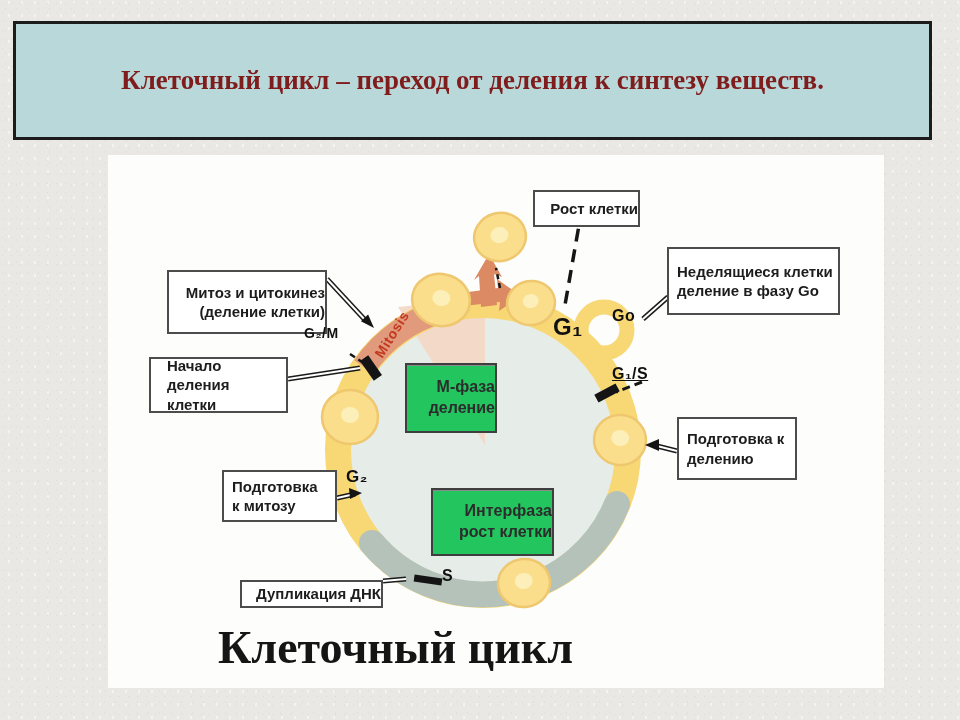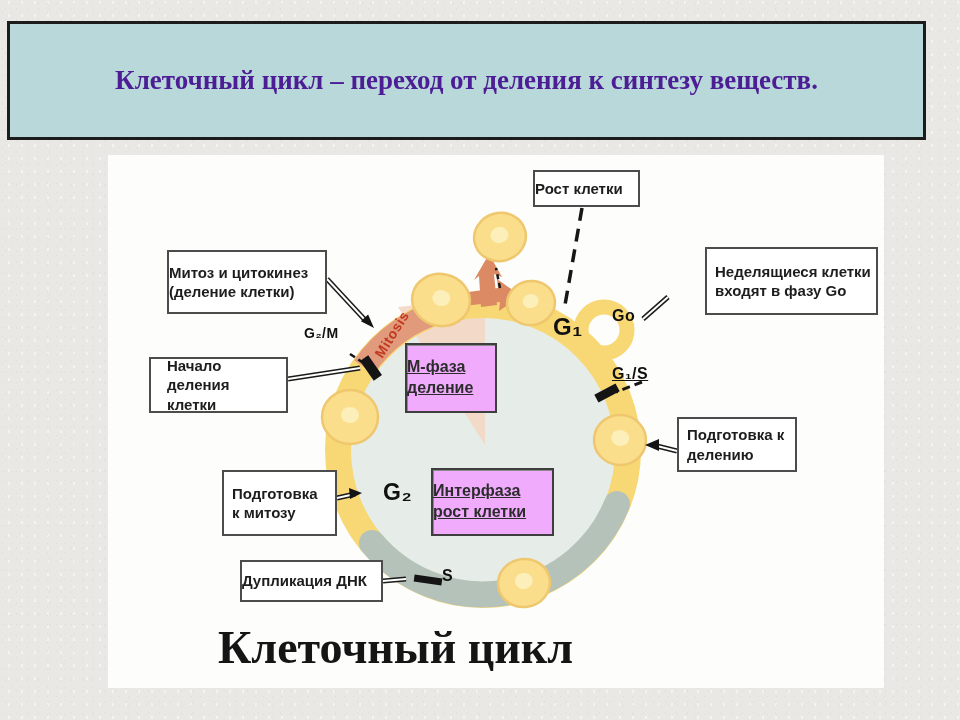--- a/index.html
+++ b/index.html
@@ -8,41 +8,41 @@
     font-family:"Liberation Sans", sans-serif;
     background-color:#e9e8e5;
     background-image:
       radial-gradient(circle at 30% 40%, #dddcd9 8%, transparent 9%),
       radial-gradient(circle at 70% 20%, #f4f3f1 9%, transparent 10%),
       radial-gradient(circle at 50% 80%, #e1e0dd 7%, transparent 8%);
     background-size:9px 9px, 13px 13px, 11px 11px;
     position:relative;
   }
   .title-box{
-    position:absolute;left:7px;top:21px;width:919px;height:119px;
+    position:absolute;left:13px;top:21px;width:919px;height:119px;
     box-sizing:border-box;border:3px solid #1c1c1c;background:#b9d8da;
     display:flex;flex-direction:column;justify-content:center;align-items:center;
     font-family:"Liberation Serif", serif;font-weight:bold;font-size:27px;
-    color:#4c1d95;line-height:1.5;text-align:center;
+    color:#7f1d1d;line-height:1.5;text-align:center;
   }
   .canvas{
     position:absolute;left:108px;top:155px;width:776px;height:533px;
     background:#fdfdfc;
   }
   .canvas svg{position:absolute;left:0;top:0;}
   .lbl{
     position:absolute;box-sizing:border-box;background:#ffffff;
     border:2px solid #4c4c4c;color:#1d1d1d;font-weight:bold;
     font-size:15px;line-height:1.3;display:flex;flex-direction:column;
     justify-content:center;
   }
-  .lbl.center{align-items:flex-start;text-align:center;}
+  .lbl.center{align-items:flex-end;text-align:center;margin-top:20px;}
   .lbl.left{padding-left:8px;align-items:flex-start;text-align:left;}
-  .lbl.gray{background:#f0abfc;border:2px solid #3e3e3e;
-    box-shadow:1px 1px 0 #8a8a8a inset;color:#2c2c2c;font-size:16px;text-decoration:underline;}
+  .lbl.gray{background:#22c55e;border:2px solid #3e3e3e;
+    box-shadow:1px 1px 0 #8a8a8a inset;color:#2c2c2c;font-size:16px;}
   .marker{
     position:absolute;font-weight:bold;color:#101010;font-size:16px;
     letter-spacing:0.5px;white-space:nowrap;
   }
   .caption{
     position:absolute;left:110px;top:466px;width:500px;text-align:left;
     font-family:"Liberation Serif", serif;font-weight:bold;font-size:46px;
     color:#151515;
   }
 </style>
@@ -151,55 +151,55 @@
 
   <div class="lbl center" style="left:425px;top:15px;width:107px;height:37px;">
     <div>Рост клетки</div>
   </div>
 
   <div class="lbl center" style="left:59px;top:95px;width:160px;height:64px;">
     <div>Митоз и цитокинез</div>
     <div>(деление клетки)</div>
   </div>
 
-  <div class="lbl left" style="left:559px;top:92px;width:173px;height:68px;margin-left:38px;">
+  <div class="lbl left" style="left:559px;top:92px;width:173px;height:68px;">
     <div>Неделящиеся клетки</div>
-    <div>входят в фазу Go</div>
+    <div>деление в фазу Go</div>
   </div>
 
   <div class="lbl left" style="left:41px;top:202px;width:139px;height:56px;padding-left:16px;">
     <div>Начало деления</div>
     <div>клетки</div>
   </div>
 
-  <div class="lbl left" style="left:569px;top:262px;width:120px;height:55px;text-align:center;">
+  <div class="lbl left" style="left:569px;top:262px;width:120px;height:63px;text-align:center;">
     <div>Подготовка к</div>
     <div>делению</div>
   </div>
 
-  <div class="lbl left" style="left:114px;top:315px;width:115px;height:66px;">
+  <div class="lbl left" style="left:114px;top:315px;width:115px;height:52px;">
     <div>Подготовка</div>
     <div>к митозу</div>
   </div>
 
-  <div class="lbl center" style="left:132px;top:405px;width:143px;height:42px;">
+  <div class="lbl center" style="left:132px;top:405px;width:143px;height:28px;">
     <div>Дупликация ДНК</div>
   </div>
 
   <div class="lbl gray center" style="left:297px;top:188px;width:92px;height:70px;">
     <div>М-фаза</div>
     <div>деление</div>
   </div>
 
   <div class="lbl gray center" style="left:323px;top:313px;width:123px;height:68px;">
     <div>Интерфаза</div>
     <div>рост клетки</div>
   </div>
 
   <div class="marker" style="left:196px;top:170px;font-size:14px;">G₂/M</div>
   <div class="marker" style="left:445px;top:158px;font-size:24px;">G₁</div>
   <div class="marker" style="left:504px;top:152px;">Go</div>
   <div class="marker" style="left:504px;top:210px;text-decoration:underline;">G₁/S</div>
-  <div class="marker" style="left:238px;top:324px;font-size:23px;margin-left:37px;">G₂</div>
+  <div class="marker" style="left:238px;top:312px;font-size:17px;">G₂</div>
   <div class="marker" style="left:334px;top:412px;">S</div>
 
   <div class="caption">Клеточный цикл</div>
 </div>
 
 </body></html>

